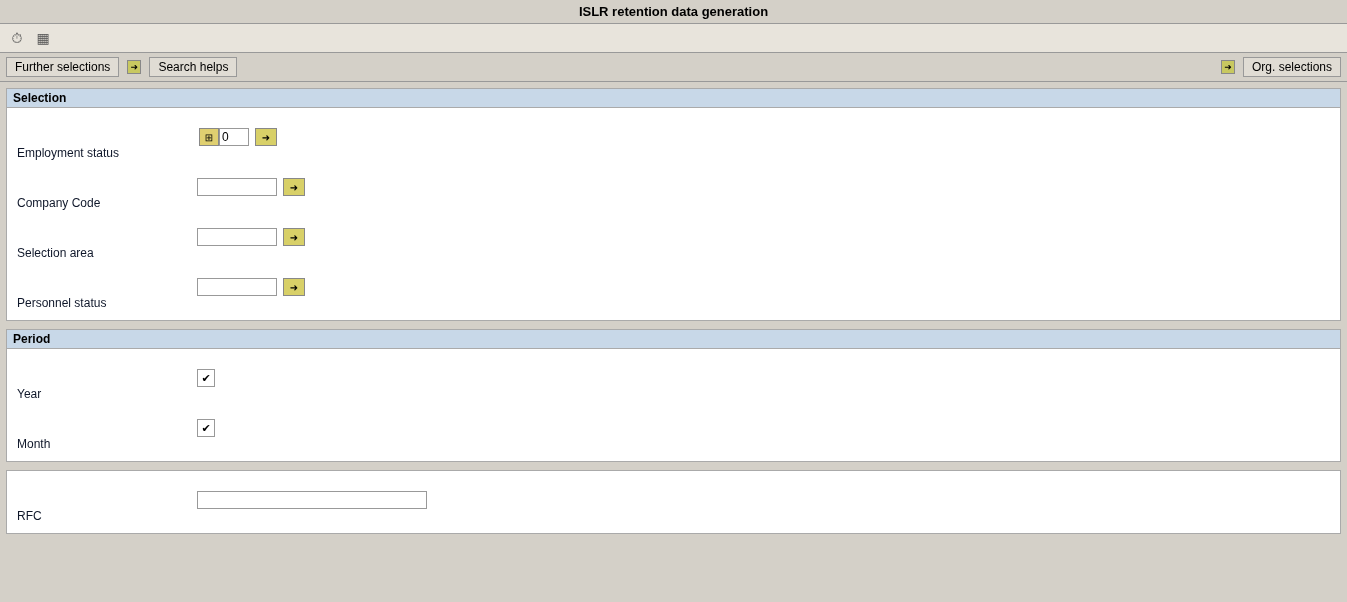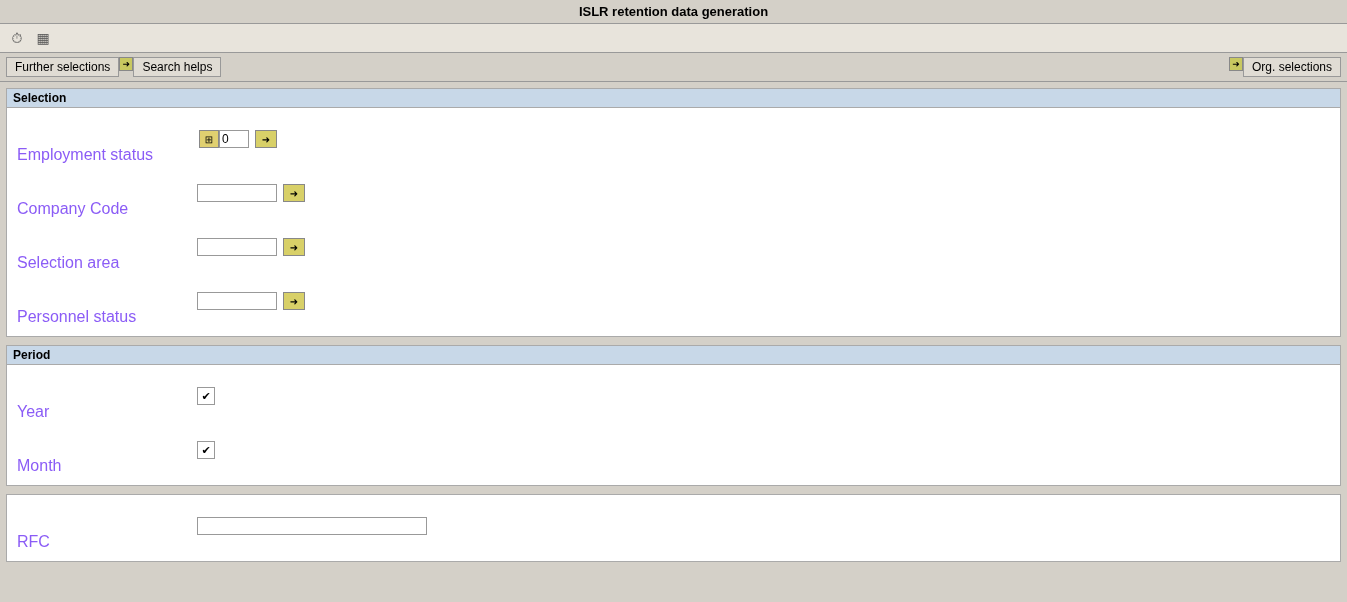--- a/index.html
+++ b/index.html
@@ -41,21 +41,22 @@
       transform: translateX(-50%);
       color: #c8a060;
       font-size: 13px;
       pointer-events: none;
       top: 32px;
     }
     .nav-bar {
       background: #d4d0c8;
       padding: 4px 6px;
       display: flex;
-      gap: 0;
+      align-items: center;
+      gap: 8px;
       border-bottom: 1px solid #999;
       position: relative;
     }
     .nav-button {
       display: flex;
       align-items: center;
       gap: 2px;
       background: #e0dcd4;
       border: 1px solid #999;
       padding: 2px 8px;
@@ -93,22 +94,22 @@
       padding: 6px 10px;
     }
     .field-row {
       display: flex;
       align-items: center;
       margin-bottom: 4px;
       min-height: 20px;
     }
     .field-label {
       width: 180px;
-      font-size: 16px;
-      color: #8b5cf6;
+      font-size: 12px;
+      color: #0f172a;
       flex-shrink: 0;
       margin-top: 32px;
     }
     .field-input {
       border: 1px solid #999;
       background: #fff;
       height: 18px;
       font-size: 12px;
       padding: 0 2px;
     }

